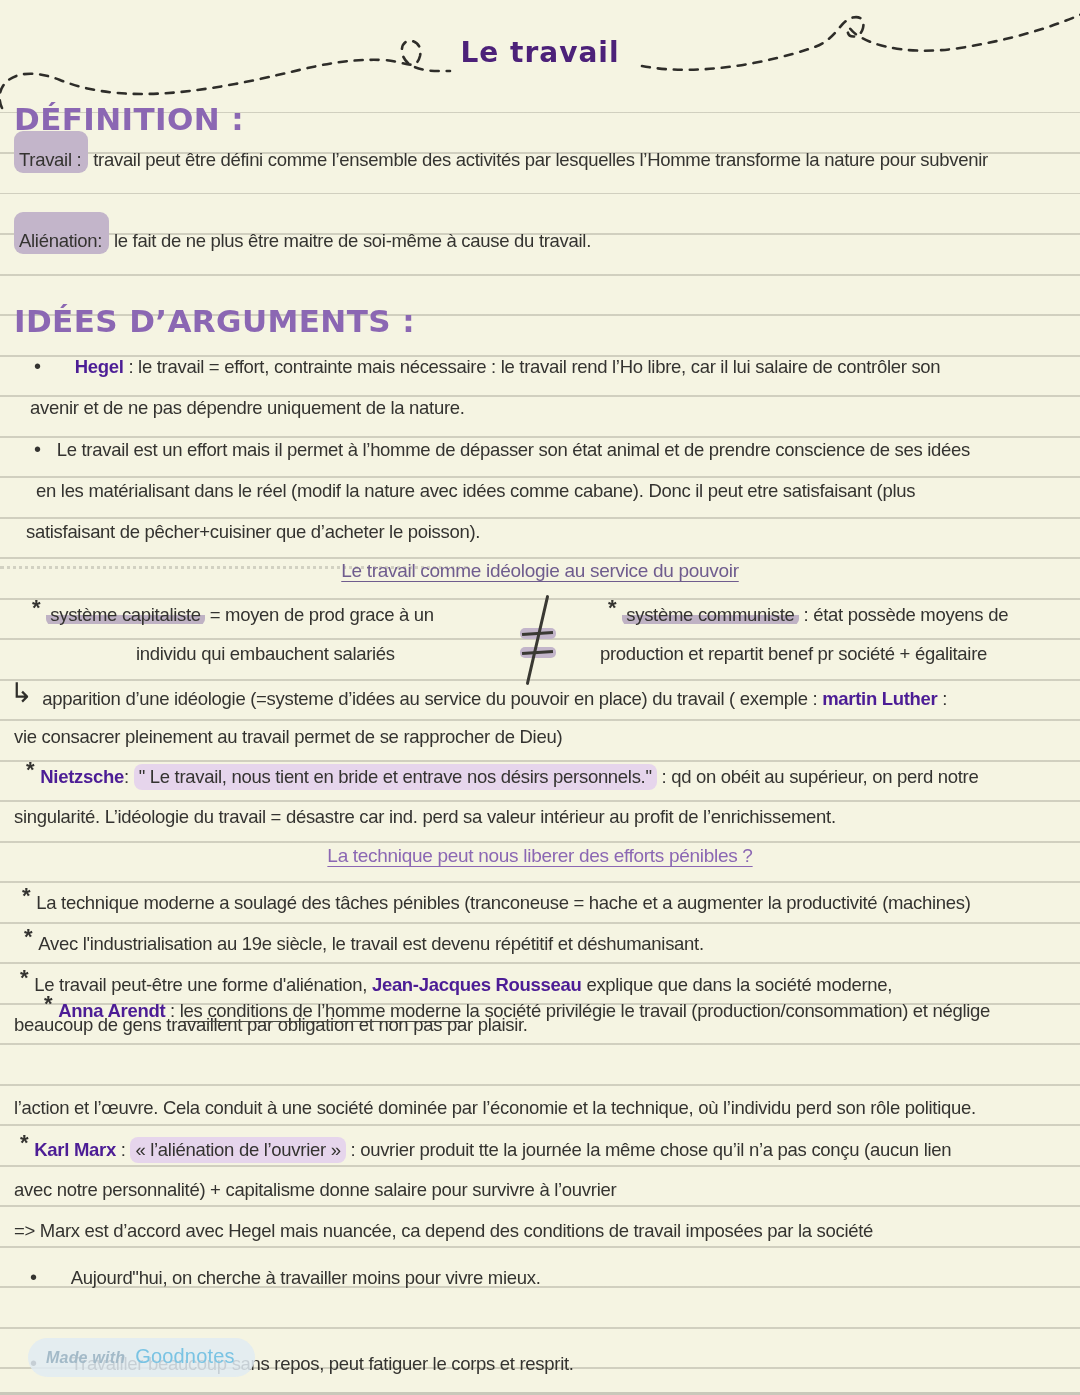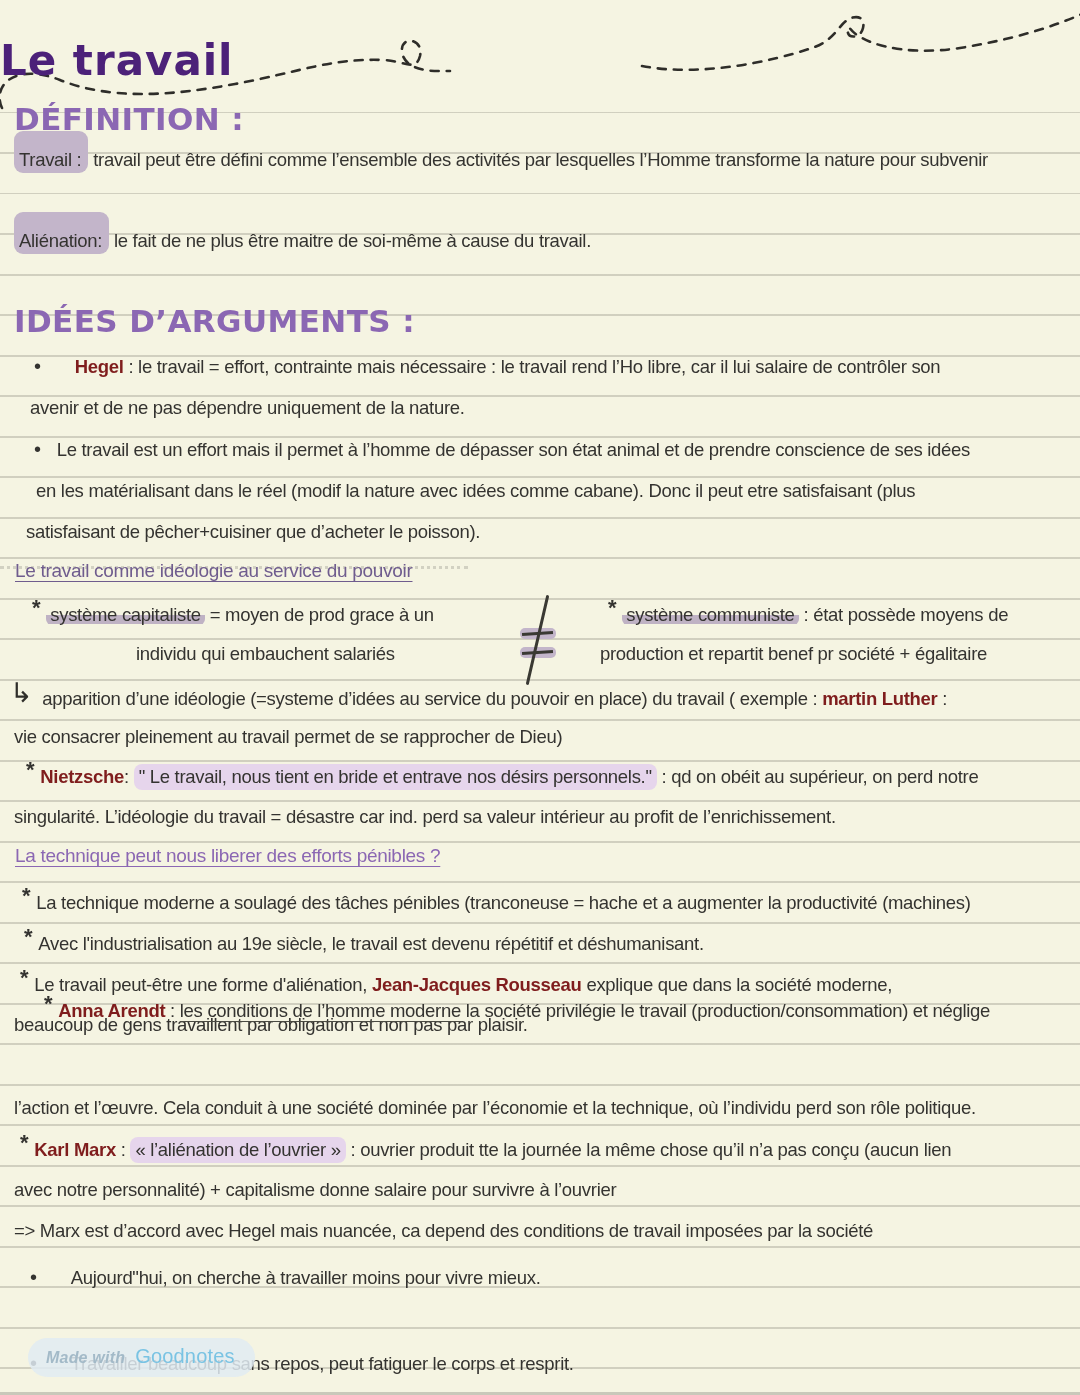--- a/index.html
+++ b/index.html
@@ -16,47 +16,47 @@
   .ruled{
     position:absolute;left:0;right:0;top:112px;bottom:0;
     background-image:repeating-linear-gradient(to bottom,
       rgba(158,156,143,0.42) 0px, rgba(158,156,143,0.42) 1.5px,
       transparent 1.5px, transparent 40.5px);
     pointer-events:none;
   }
   .doodle{position:absolute;top:0;left:0;}
   .title{
     position:absolute;top:36px;left:0;right:0;margin:0;
-    text-align:left;
+    text-align:center;
     font-family:"DejaVu Sans",sans-serif;
-    font-size:42px;font-weight:bold;letter-spacing:1px;
+    font-size:28px;font-weight:bold;letter-spacing:1px;
     color:#4c2179;
   }
   .line{
     position:absolute;left:0;right:0;
     height:39px;line-height:39px;
     padding-left:14px;
     white-space:nowrap;
     font-size:18.5px;letter-spacing:-0.3px;
   }
   .heading{
     font-family:"DejaVu Sans",sans-serif;
     font-size:31px;font-weight:bold;letter-spacing:0.4px;
     color:#8b67b3;height:42px;line-height:42px;
   }
-  .center{padding-left:15px;}
+  .center{text-align:center;padding-left:0;}
   .subtitle{
     color:#6f5c8e;
     text-decoration:underline;
     text-decoration-color:#6f5c8e;
     text-underline-offset:4px;
     font-size:19px;
   }
   .subtitle2{color:#8b67b3;text-decoration-color:#8b67b3;}
-  .name{color:#7f1d1d;font-weight:bold;}
+  .name{color:#4c1d95;font-weight:bold;}
   .hl-pill{
     background:#c3b5ca;border-radius:9px;padding:18px 7px 3px 5px;
   }
   .hl-swipe{
     background:linear-gradient(to bottom, transparent 52%, #bfb2c4 52%, #bfb2c4 96%, transparent 96%);
     border-radius:6px;padding:0 4px;
   }
   .hl-quote{
     background:#e6d5ec;border-radius:8px;padding:2px 5px 3px 5px;
   }

